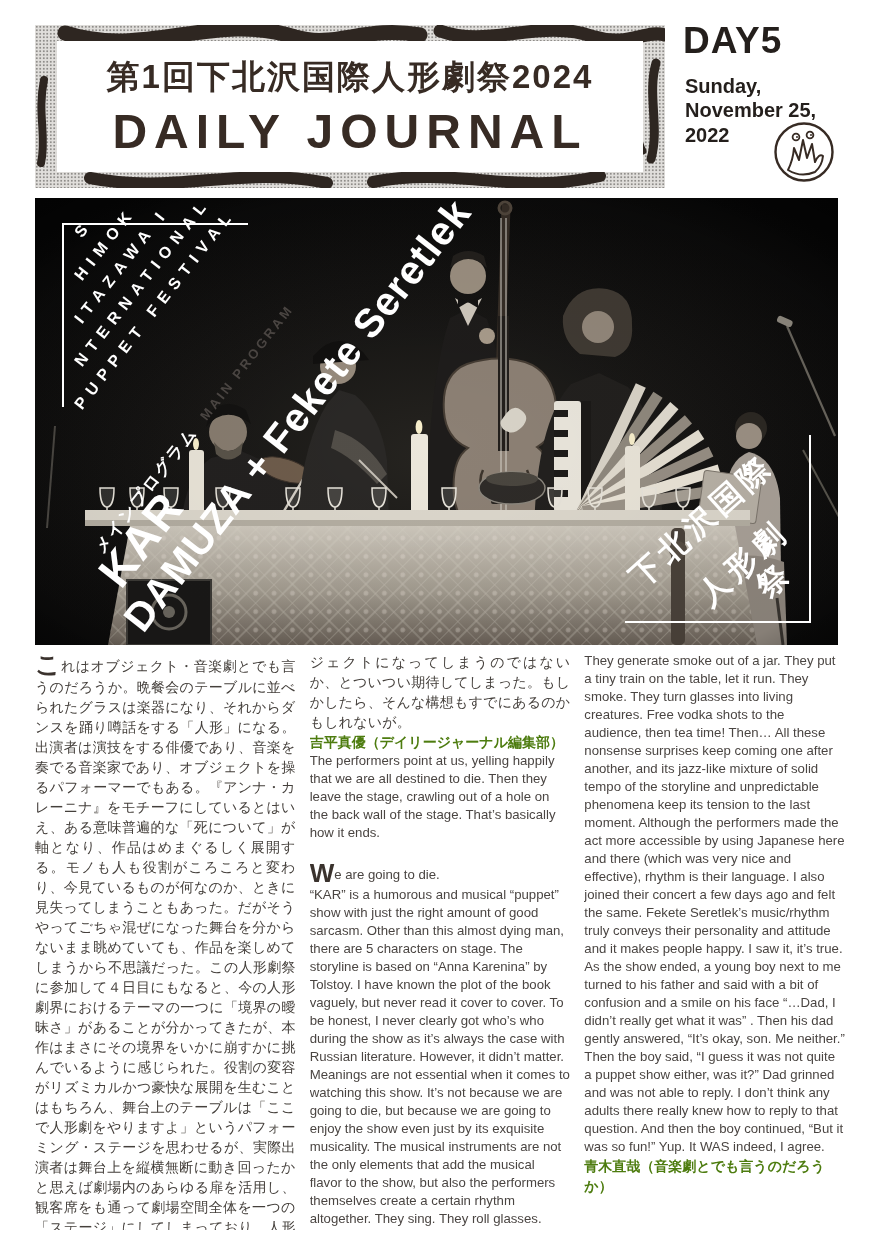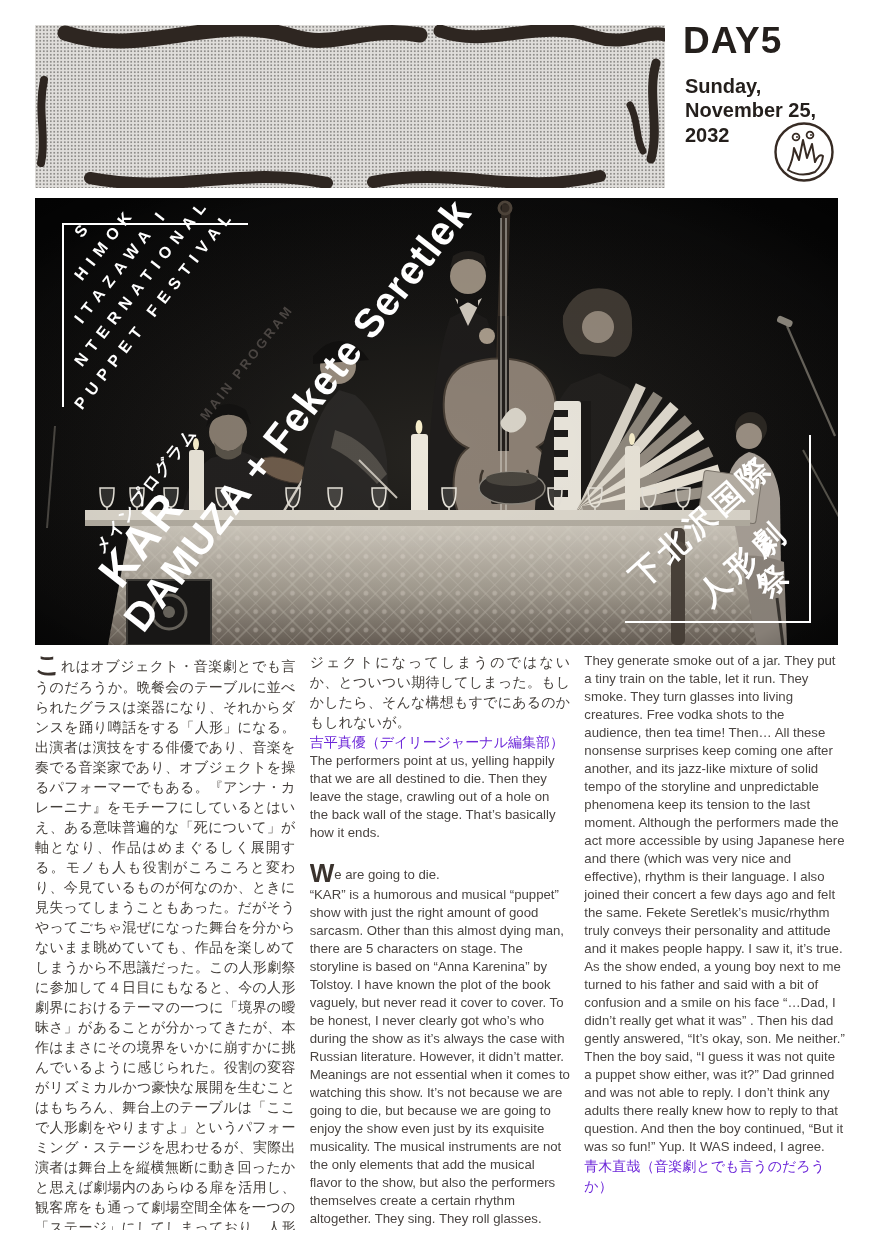--- a/index.html
+++ b/index.html
@@ -38,21 +38,21 @@
   .show2 { left:80px; top:414px; font-size:40px; font-weight:800; letter-spacing:1px; transform:rotate(-52deg); }
   .cnr { transform:rotate(-42deg); font-size:31px; letter-spacing:5px; }
   .c0{left:586px;top:368px;} .c1{left:654px;top:386px;} .c2{left:712px;top:378px;}
 
   
   .article { position:absolute; left:35px; top:652px; width:810px; height:578px; overflow:hidden;
              display:grid; grid-template-columns:repeat(3,1fr); column-gap:14px; }
   .col { overflow:hidden; }
   .jp { font-size:14px; line-height:20px; letter-spacing:0.2px; text-align:justify; color:#45403c; }
   .en { font-size:13.2px; line-height:18px; color:#4a4542; }
-  .byline { font-size:14px; line-height:20px; color:#6d28d9; }
+  .byline { font-size:14px; line-height:20px; color:#4d7c0f;font-weight:bold; }
   .dropcap-jp { font-size:25px; font-weight:800; line-height:1; vertical-align:-2px; color:#3a322d; }
   .dropcap-en { font-size:26px; font-weight:800; line-height:1; vertical-align:-3px; color:#3a322d; }
   .lead-en { margin-top:18px; }
   .p-gap { margin-top:0; }
   .p-break { }
 </style>
 </head>
 <body>
 
 <div class="page">
@@ -62,26 +62,30 @@
       <g stroke="#2e2621" fill="none" stroke-linecap="round">
         <path d="M30,8 C110,34 180,-14 260,12 C300,24 330,0 385,10" stroke-width="15"></path>
         <path d="M405,6 C455,24 505,-8 560,12 C592,22 612,4 630,10" stroke-width="13"></path>
         <path d="M55,153 C140,170 205,140 292,158" stroke-width="12"></path>
         <path d="M338,157 C420,141 482,171 565,151" stroke-width="12"></path>
         <path d="M9,55 C2,88 12,112 6,138" stroke-width="8"></path>
         <path d="M621,38 C612,70 625,102 616,134" stroke-width="9"></path>
         <path d="M595,80 C604,96 600,112 608,126" stroke-width="7"></path>
       </g>
     </svg>
+    <div class="title-box">
+      <div class="title-jp">第1回下北沢国際人形劇祭2024</div>
+      <div class="title-en">DAILY JOURNAL</div>
+    </div>
   </div>
   <div class="day">DAY5</div>
   <div class="date">
     <div>Sunday,</div>
     <div>November 25,</div>
-    <div>2032</div>
+    <div>2022</div>
   </div>
   <svg class="logo" viewBox="0 0 64 64" aria-hidden="true">
     <circle cx="32" cy="32" r="28.5" fill="none" stroke="#372b24" stroke-width="2.4"></circle>
     <path d="M16,50 Q21,40 22,28 L27,40 L31,20 L35,38 L40,24 L43,42 Q47,33 51,36 Q50,46 43,52 Q29,58 16,50 Z" fill="none" stroke="#372b24" stroke-width="2" stroke-linejoin="round"></path>
     <circle cx="24" cy="17" r="3.4" fill="none" stroke="#372b24" stroke-width="1.8"></circle>
     <circle cx="25" cy="17" r="1" fill="#372b24"></circle>
     <circle cx="38" cy="15" r="3.4" fill="none" stroke="#372b24" stroke-width="1.8"></circle>
     <circle cx="39" cy="15" r="1" fill="#372b24"></circle>
   </svg>
 

